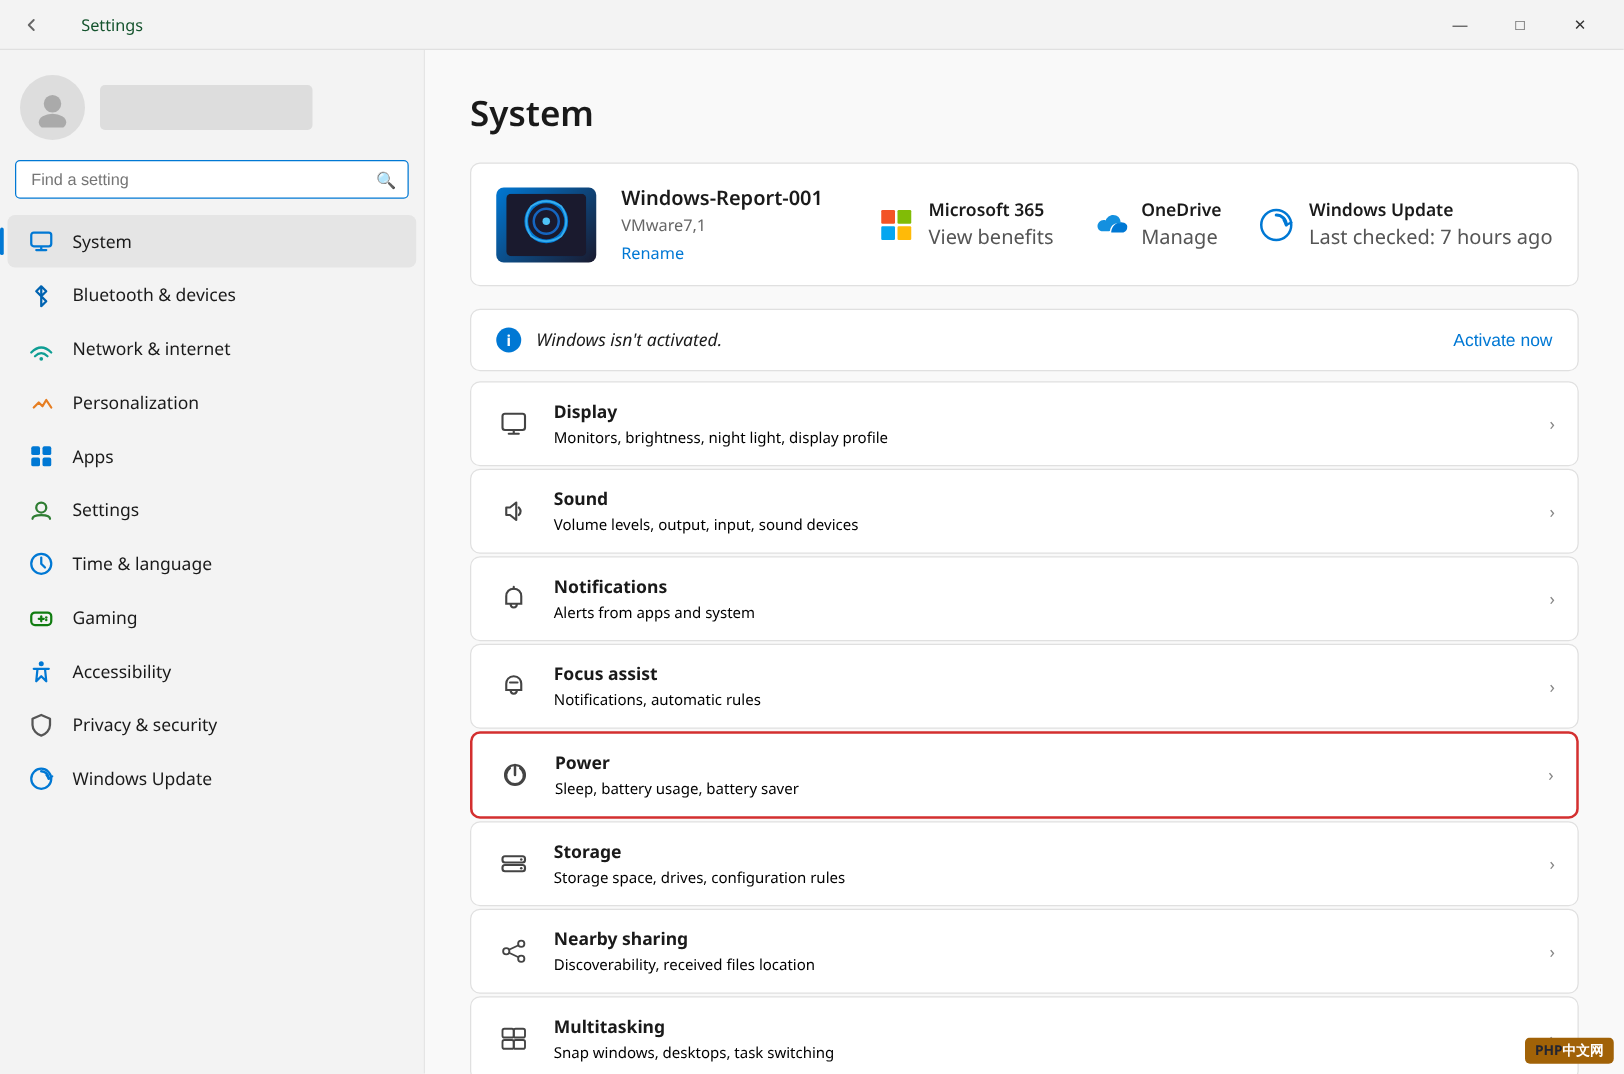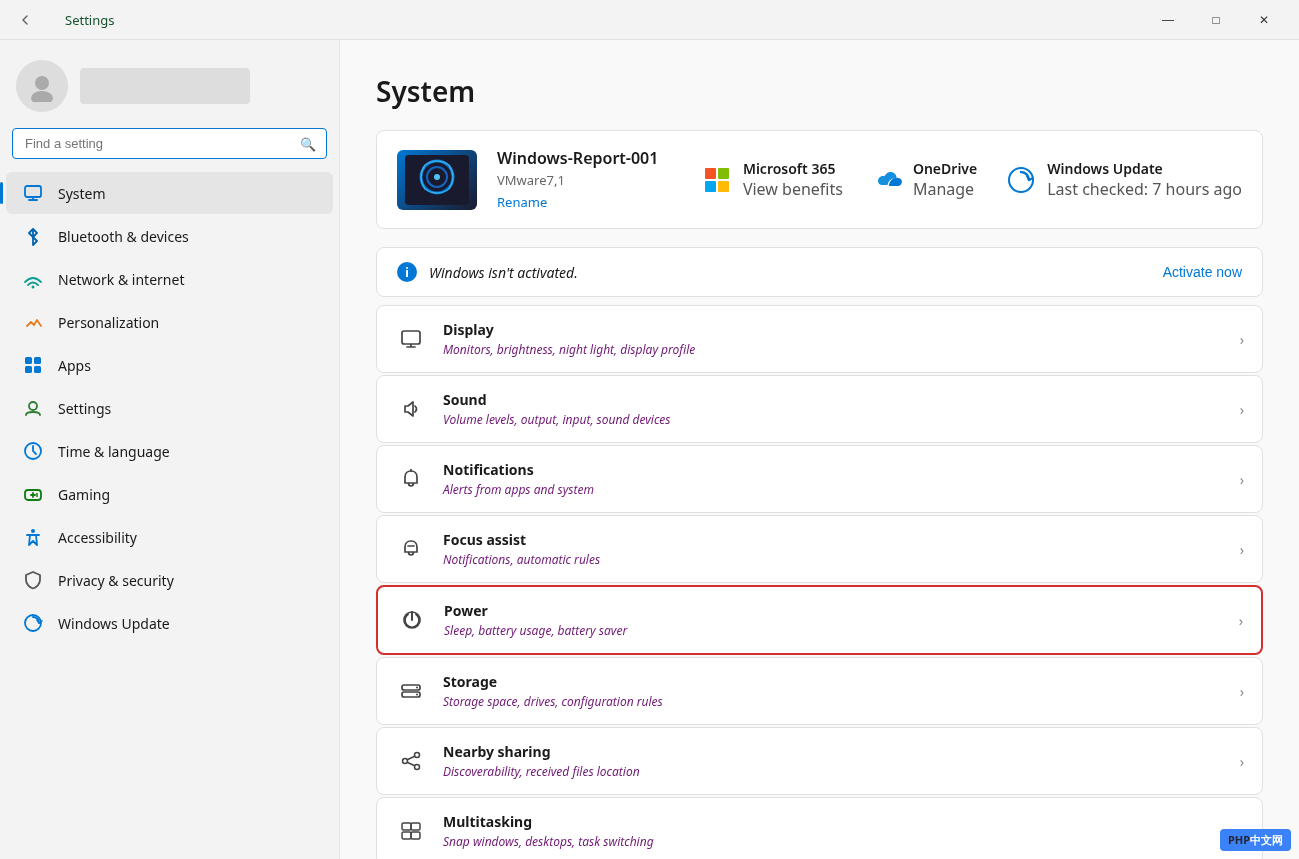--- a/index.html
+++ b/index.html
@@ -247,38 +247,38 @@
     }
     .settings-item-icon {
       width: 32px; height: 32px;
       display: flex; align-items: center; justify-content: center;
       flex-shrink: 0;
       color: #444;
       font-size: 18px;
     }
     .settings-item-text { flex: 1; }
     .settings-item-title { font-size: 14px; font-weight: 700; color: #1a1a1a; }
-    .settings-item-sub { font-size: 12px; color: #701a75; margin-top: 2px; font-style: italic; }
+    .settings-item-sub { font-size: 12px; color: #000000; margin-top: 2px; }
     .settings-item-arrow {
       color: #888;
       font-size: 14px;
     }
 
     
     .ms-logo rect:nth-child(1) { fill: #f35325; }
     .ms-logo rect:nth-child(2) { fill: #81bc06; }
     .ms-logo rect:nth-child(3) { fill: #05a6f0; }
     .ms-logo rect:nth-child(4) { fill: #ffba08; }
 
     
     .php-badge {
       position: fixed;
       bottom: 8px;
       right: 8px;
-      background: #3b82f6;
+      background: #a16207;
       color: white;
       font-size: 11px;
       font-weight: bold;
       padding: 3px 8px;
       border-radius: 4px;
       z-index: 999;
     }
     .php-badge span { color: #232531; }
   </style>
 </head>

